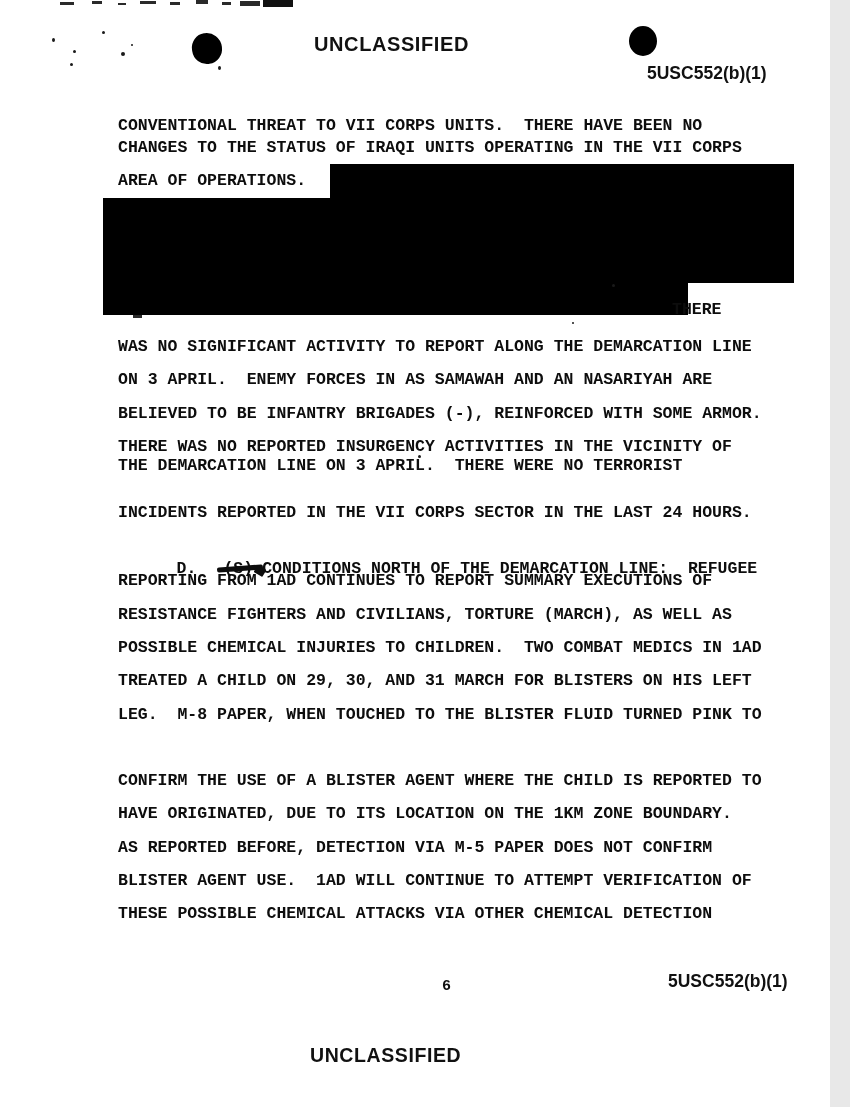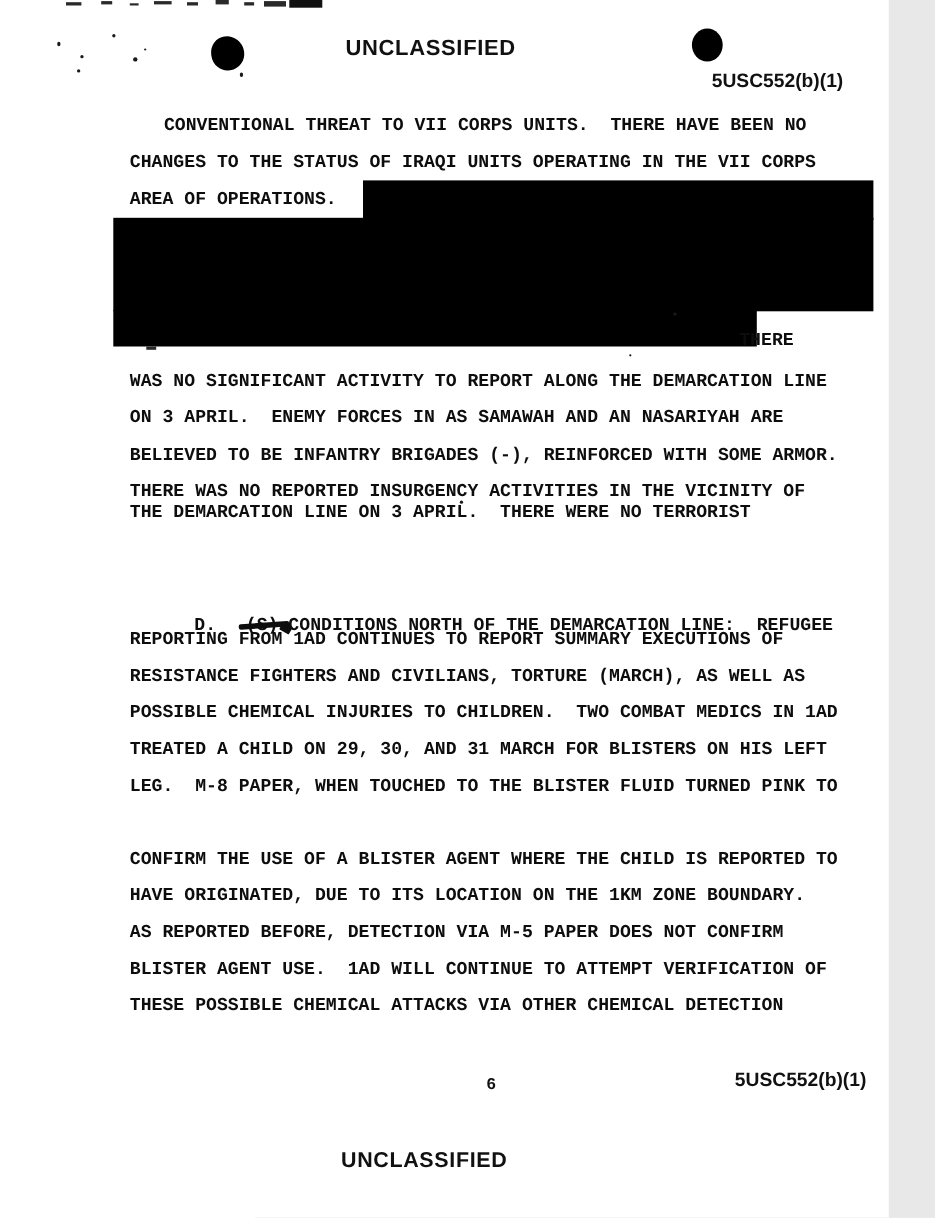--- a/index.html
+++ b/index.html
@@ -8,20 +8,21 @@
     background: #e8e8e8;
   }
   .page {
     position: relative;
     width: 808px;
     height: 1107px;
     background: #ffffff;
     overflow: hidden;
     font-family: "Liberation Sans", sans-serif;
     color: #0d0d0d;
+    padding-left: 22px;
   }
   
   .tline {
     position: absolute;
     left: 118px;
     font-family: "Liberation Mono", "DejaVu Sans Mono", monospace;
     font-weight: bold;
     font-size: 16.5px;
     line-height: 21px;
     white-space: pre;
@@ -125,37 +126,38 @@
     <div class="speck" style="left:131px; top:44px; width:2px; height:2px;"></div>
     <div class="speck" style="left:218px; top:66px; width:3px; height:4px;"></div>
   </div>
 
   <div class="dot dot-left"></div>
   <div class="dot dot-right"></div>
 
   <div class="stamp banner-top">UNCLASSIFIED</div>
   <div class="stamp exemption-top">5USC552(b)(1)</div>
 
-  <div class="tline" style="top:103px;margin-left:31px;">CONVENTIONAL THREAT TO VII CORPS UNITS.  THERE HAVE BEEN NO</div>
+  <div class="tline" style="top:115px;">CONVENTIONAL THREAT TO VII CORPS UNITS.  THERE HAVE BEEN NO</div>
   <div class="tline" style="top:137px;">CHANGES TO THE STATUS OF IRAQI UNITS OPERATING IN THE VII CORPS</div>
   <div class="tline" style="top:170px;">AREA OF OPERATIONS.</div>
 
   <div class="redaction red-1"></div>
   <div class="redaction red-2"></div>
   <div class="redaction red-3"></div>
   <div class="dash" style="left:133px; top:315px; width:9px; height:3px;"></div>
   <div class="speck" style="left:612px; top:284px; width:3px; height:3px;"></div>
 
   <div class="tline" style="left:672px; top:299px;">THERE</div>
 
   <div class="tline" style="top:336px;">WAS NO SIGNIFICANT ACTIVITY TO REPORT ALONG THE DEMARCATION LINE</div>
   <div class="tline" style="top:369px;">ON 3 APRIL.  ENEMY FORCES IN AS SAMAWAH AND AN NASARIYAH ARE</div>
   <div class="tline" style="top:403px;font-family:Liberation Mono, monospace;">BELIEVED TO BE INFANTRY BRIGADES (-), REINFORCED WITH SOME ARMOR.</div>
   <div class="tline" style="top:436px;">THERE WAS NO REPORTED INSURGENCY ACTIVITIES IN THE VICINITY OF</div>
   <div class="tline" style="top:455px;text-align:center;">THE DEMARCATION LINE ON 3 APRIL.  THERE WERE NO TERRORIST</div>
+  <div class="tline" style="top:502px;">INCIDENTS REPORTED IN THE VII CORPS SECTOR IN THE LAST 24 HOURS.</div>
   <div class="speck" style="left:572px; top:322px; width:2px; height:2px;"></div>
   <div class="speck" style="left:418px; top:455px; width:3px; height:3px;"></div>
 
   <div class="tline d-line" style="top:537px;">
     <span>D.</span><span class="d-classification">(S)</span><span>CONDITIONS NORTH OF THE DEMARCATION LINE:  REFUGEE</span>
   </div>
 
   <div class="tline" style="top:570px;">REPORTING FROM 1AD CONTINUES TO REPORT SUMMARY EXECUTIONS OF</div>
   <div class="tline" style="top:604px;">RESISTANCE FIGHTERS AND CIVILIANS, TORTURE (MARCH), AS WELL AS</div>
   <div class="tline" style="top:637px;">POSSIBLE CHEMICAL INJURIES TO CHILDREN.  TWO COMBAT MEDICS IN 1AD</div>

